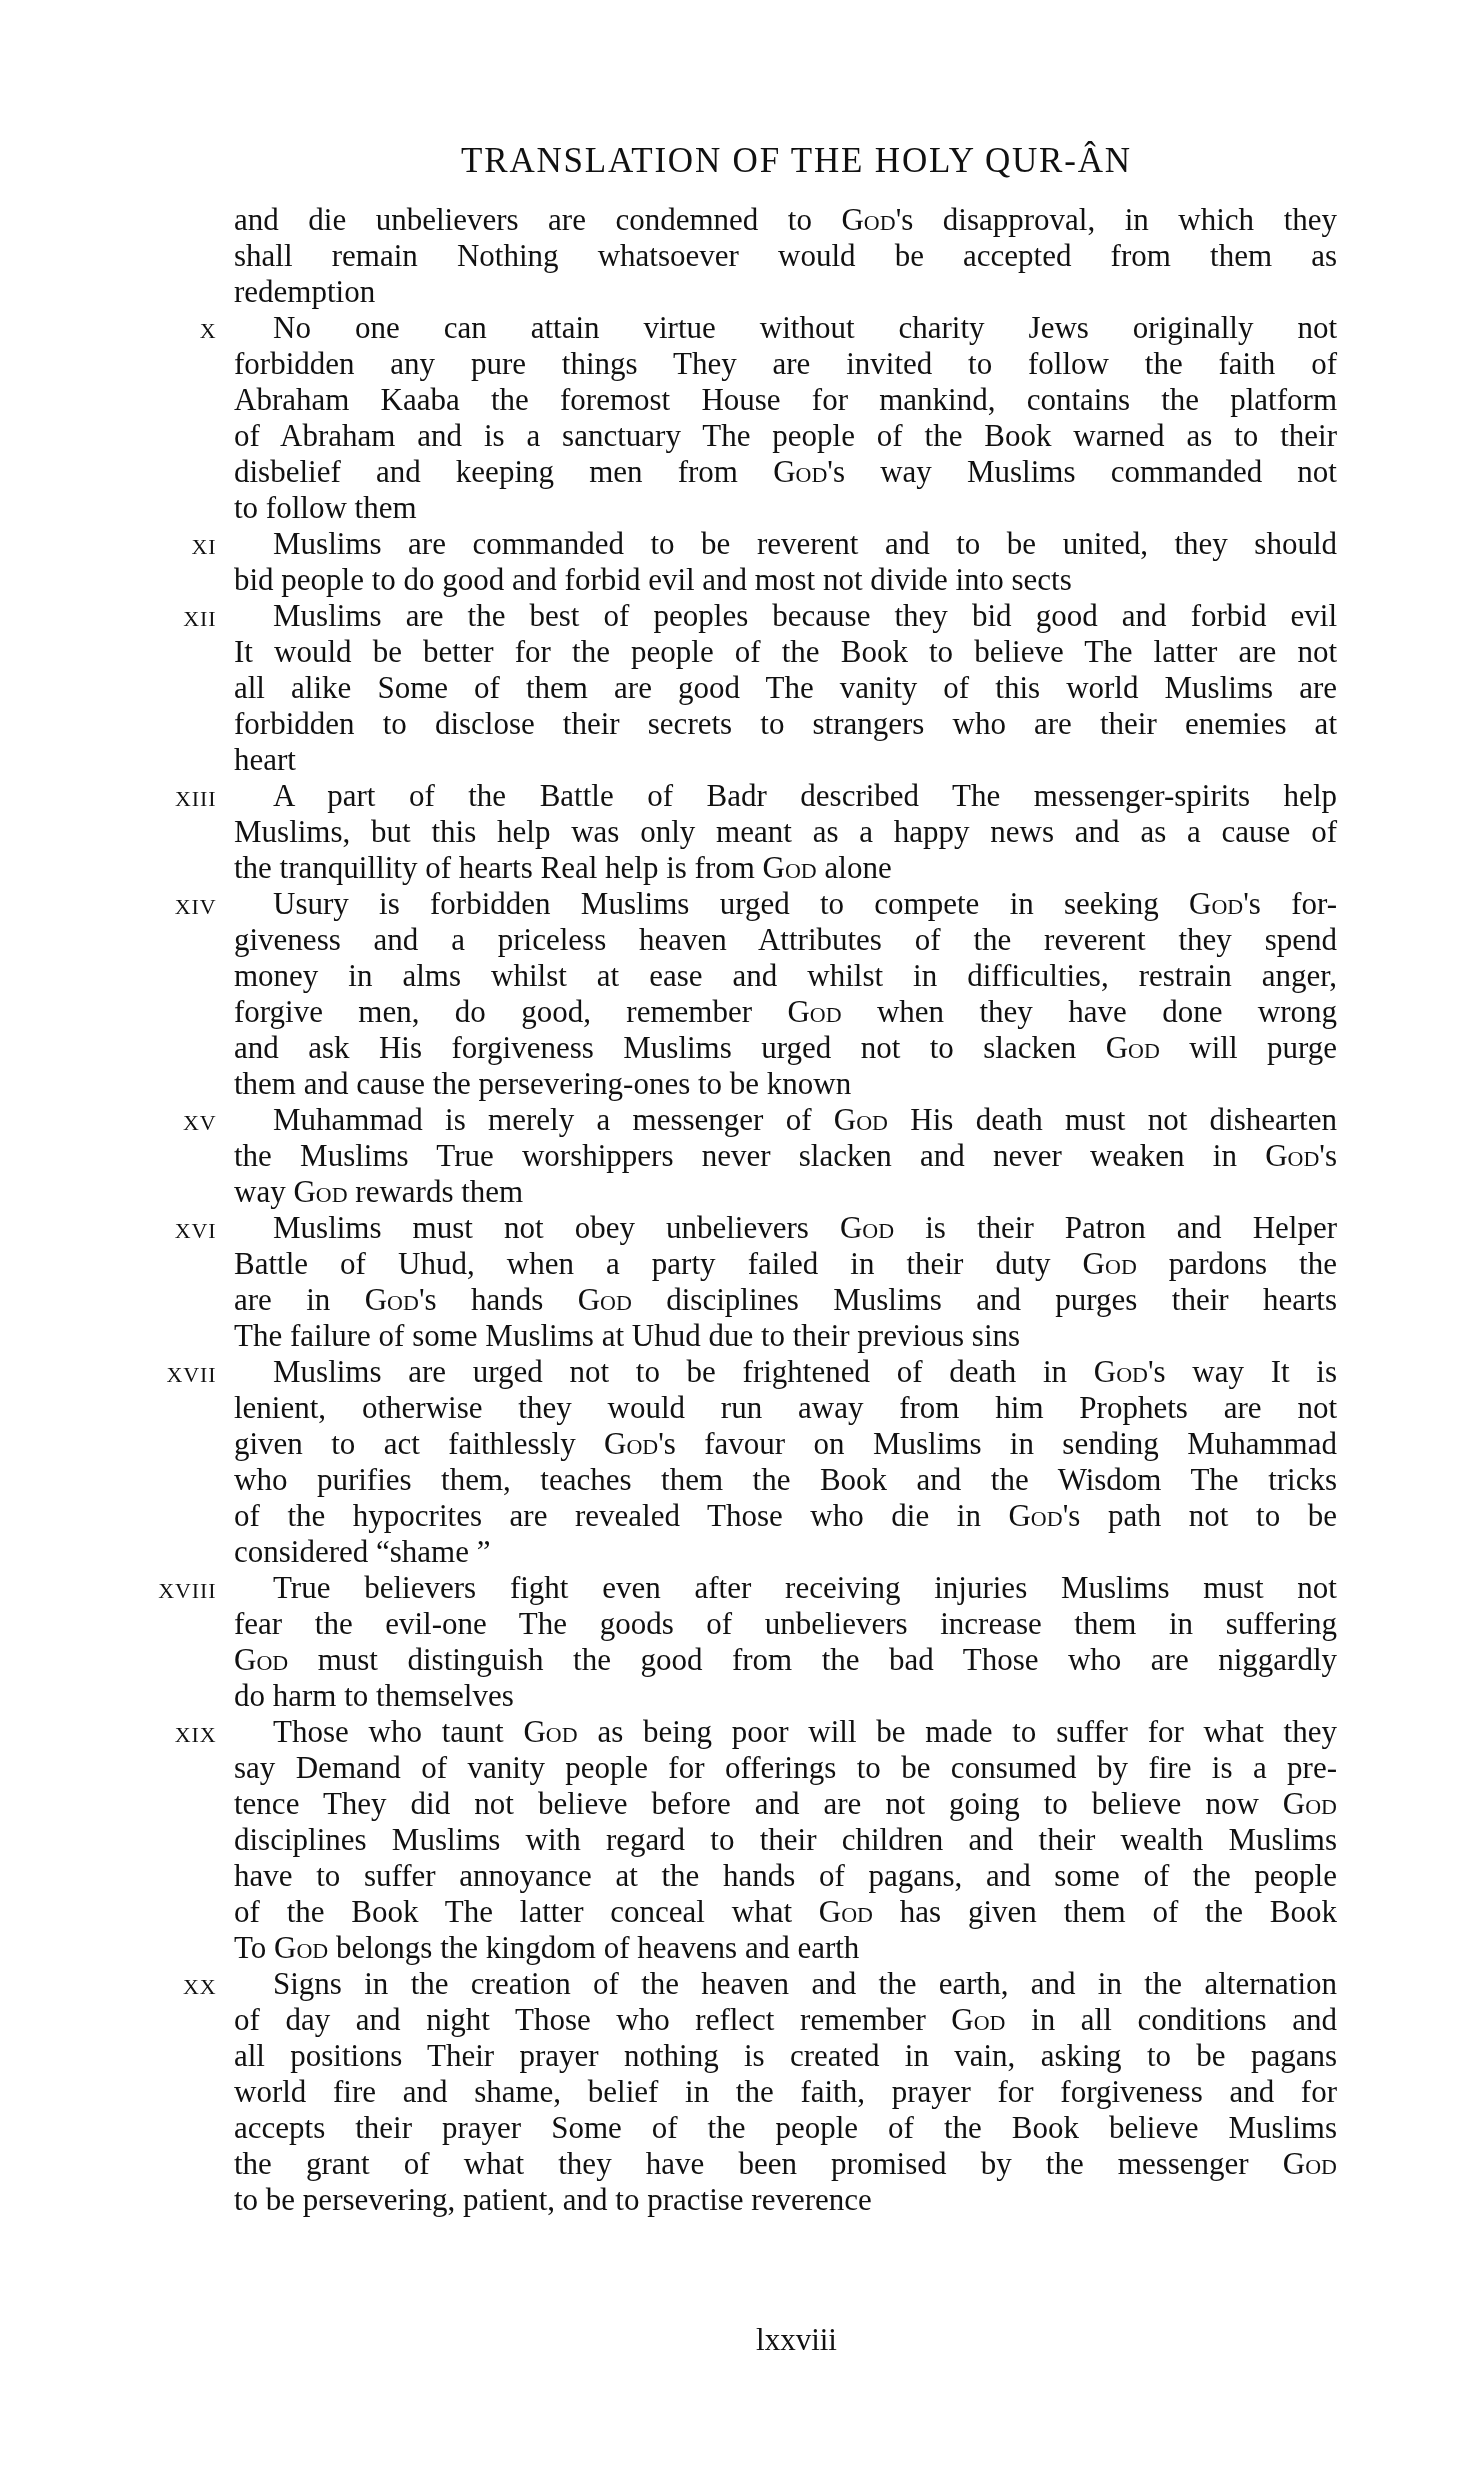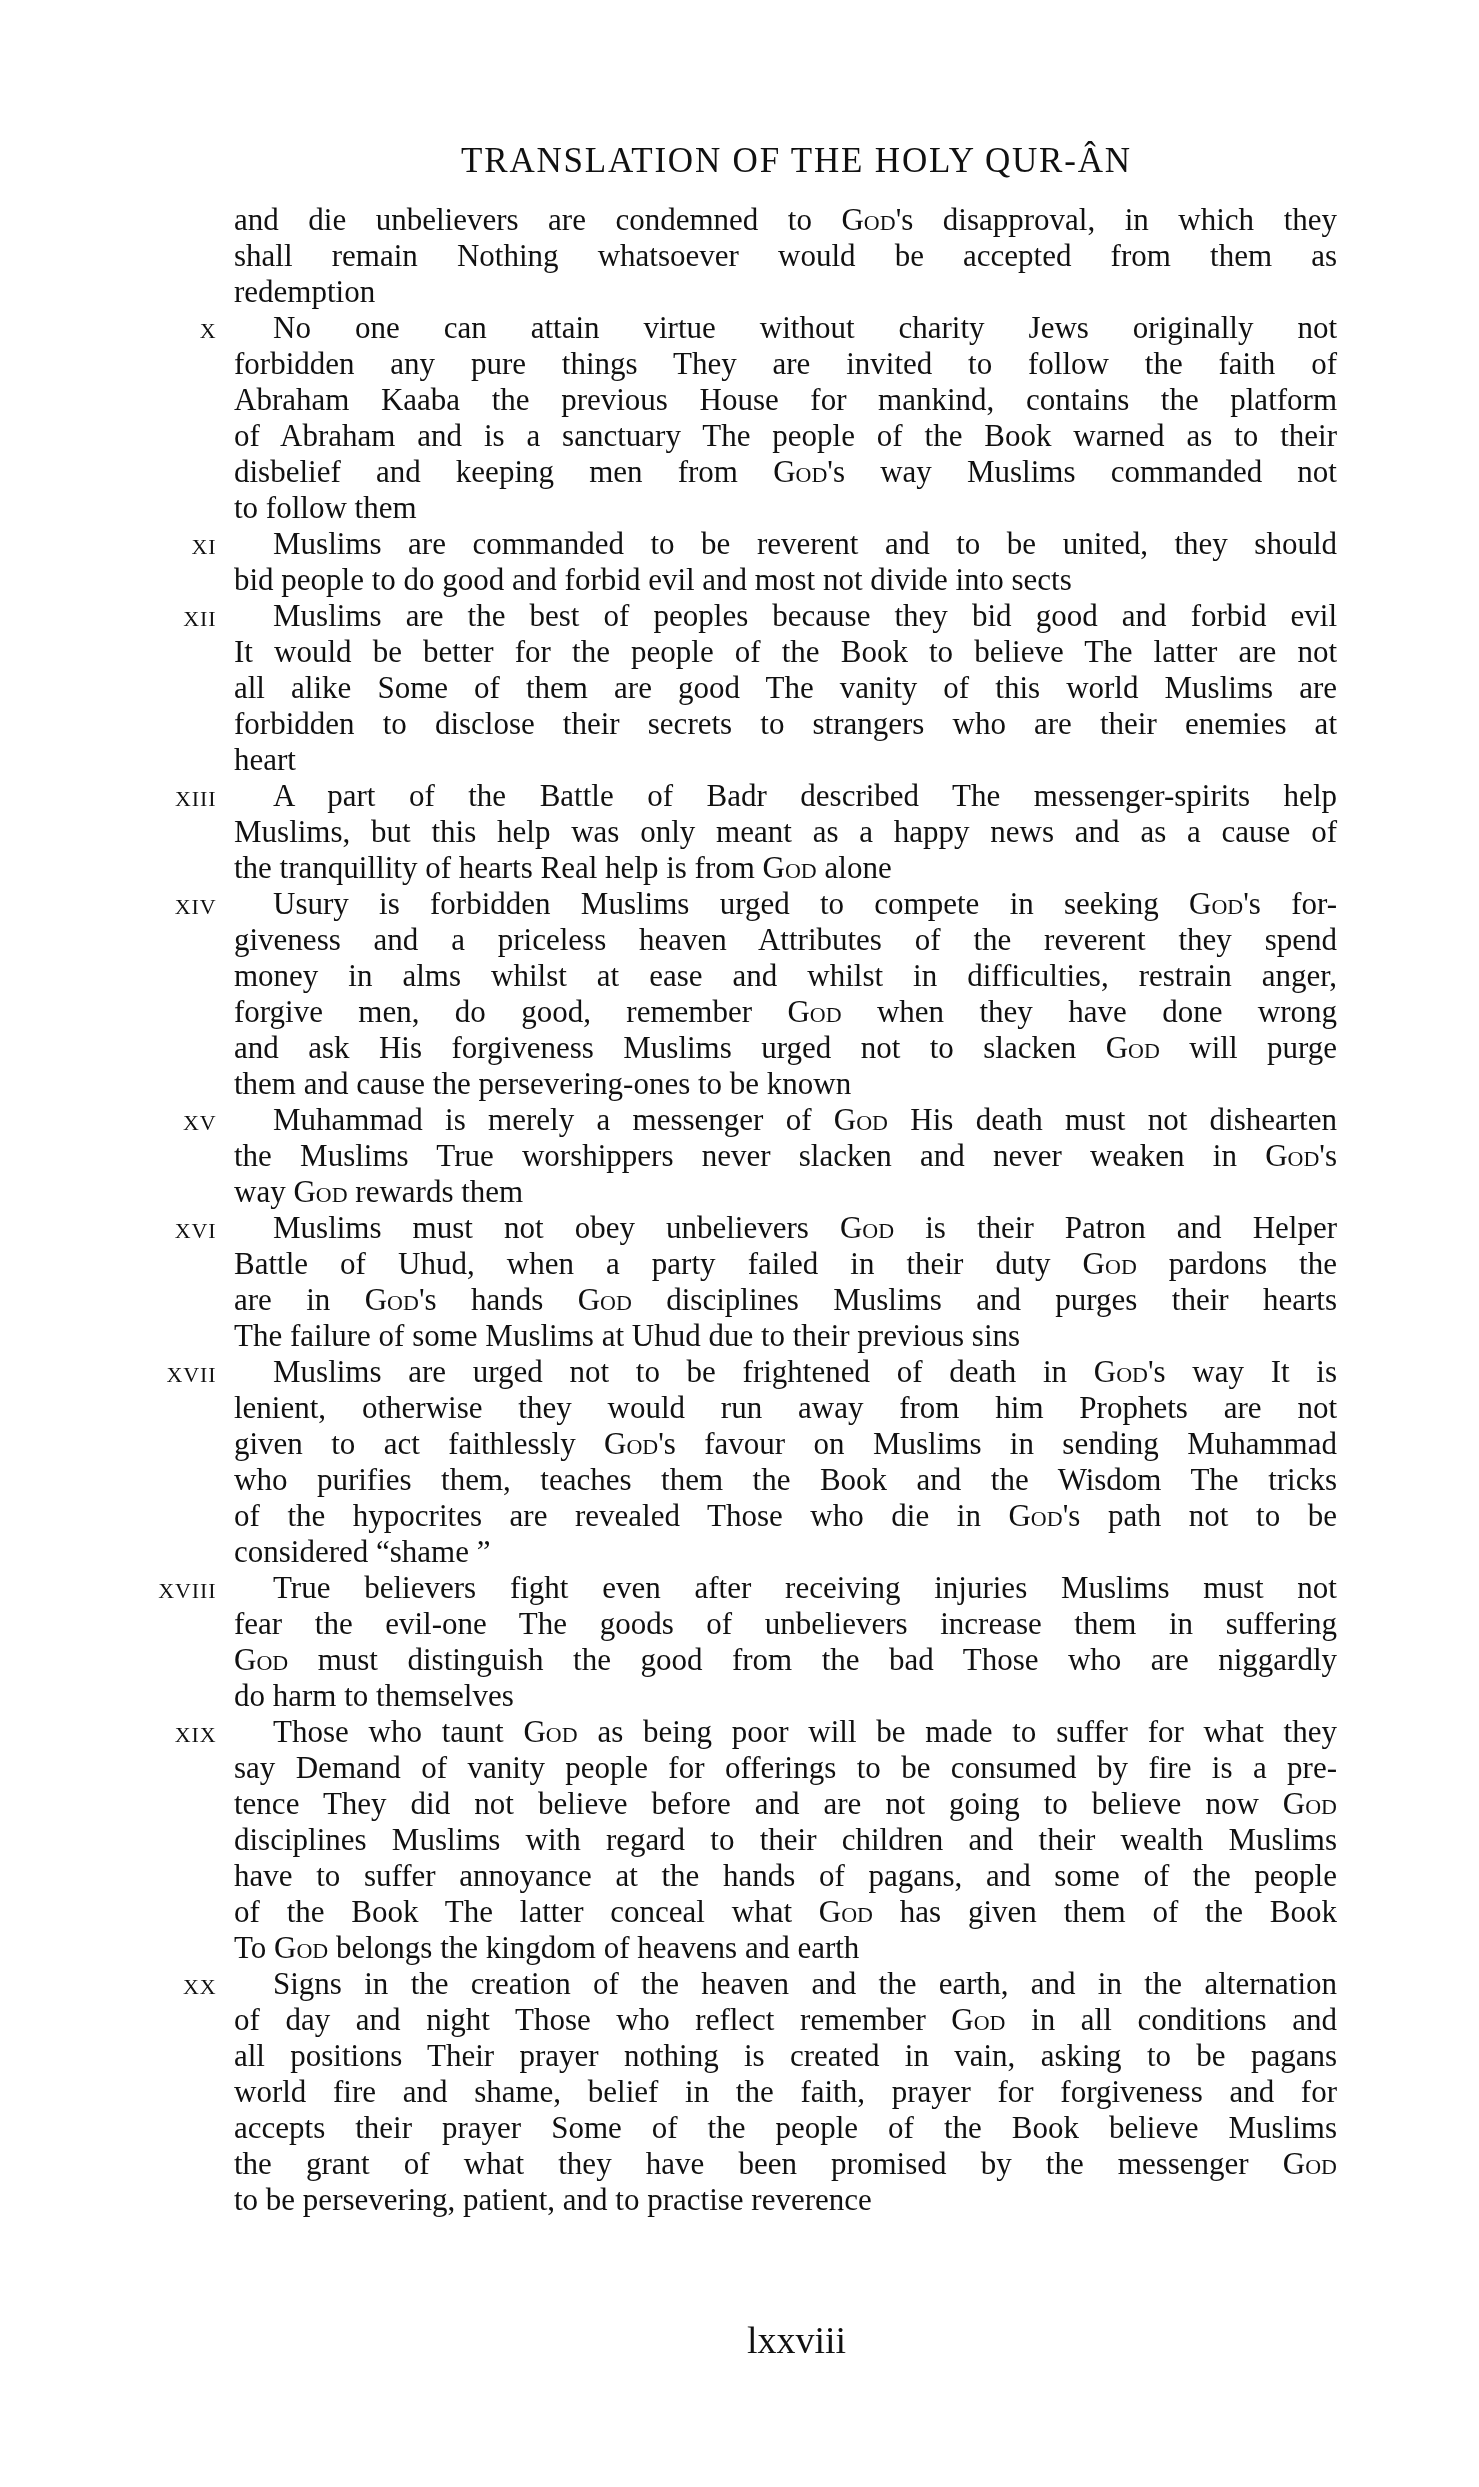--- a/index.html
+++ b/index.html
@@ -12,21 +12,21 @@
   .body { position: absolute; left: 234px; top: 202px; width: 1103px; }
   .line { position: relative; height: 36px; line-height: 36px; font-size: 31px; white-space: nowrap; }
   .line .txt { display: block; }
   .line.just .txt { text-align: justify; text-align-last: justify; white-space: normal; }
   .line.first .txt { padding-left: 39px; }
   .line.last .txt { text-align: left; text-align-last: left; }
   .numeral { position: absolute; right: 100%; margin-right: 17.5px; top: 0; font-variant: small-caps;
              font-size: 31px; text-transform: lowercase; letter-spacing: 0.9px; }
   .sc { font-variant: small-caps; }
   .folio { position: absolute; left: 0; width: 1479px; top: 2322px; text-align: center;
-           font-size: 38px; line-height: 36px; }
+           font-size: 31px; line-height: 36px; }
   .folio span { display: inline-block; margin-left: 114px; }
 </style>
 </head>
 <body>
 
 <div class="page">
   <div class="running-head">
     <span>TRANSLATION OF THE HOLY QUR-ÂN</span>
   </div>
 
@@ -44,21 +44,21 @@
       </div>
       <div>
         <div class="line just first">
           <span class="numeral">x</span>
           <span class="txt">No one can attain virtue without charity Jews originally not</span>
         </div>
         <div class="line just">
           <span class="txt">forbidden any pure things They are invited to follow the faith of</span>
         </div>
         <div class="line just">
-          <span class="txt">Abraham Kaaba the previous House for mankind, contains the platform</span>
+          <span class="txt">Abraham Kaaba the foremost House for mankind, contains the platform</span>
         </div>
         <div class="line just">
           <span class="txt">of Abraham and is a sanctuary The people of the Book warned as to their</span>
         </div>
         <div class="line just">
           <span class="txt">disbelief and keeping men from <span class="sc">God</span>'s way Muslims commanded not</span>
         </div>
         <div class="line last">
           <span class="txt">to follow them</span>
         </div>

